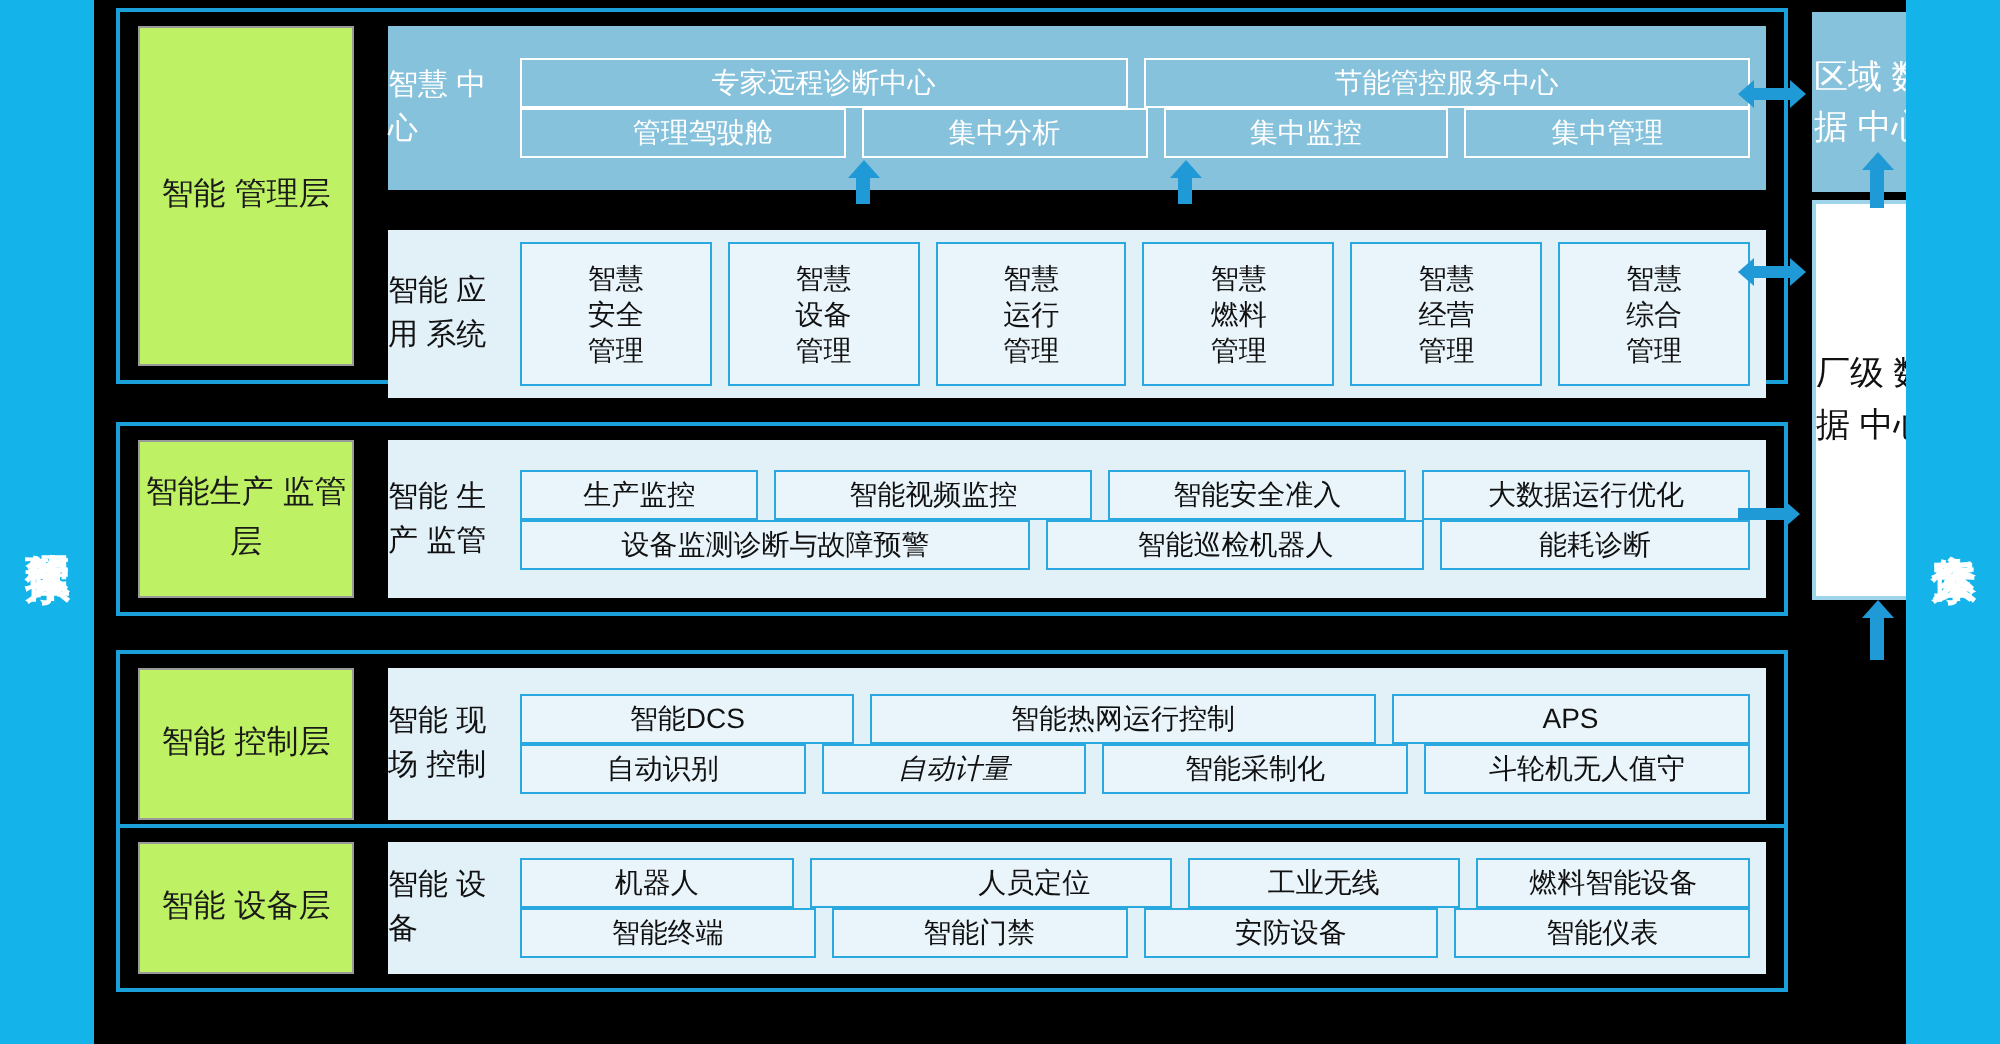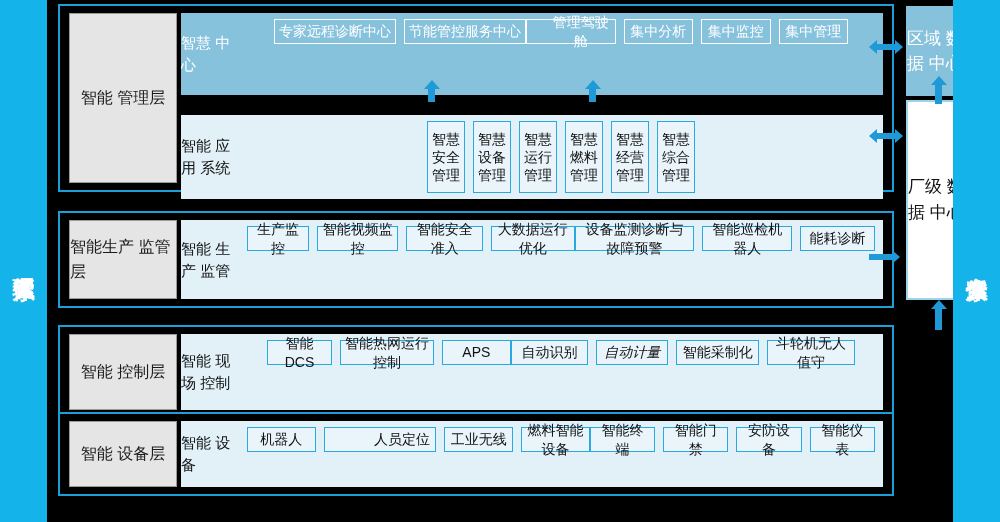--- a/index.html
+++ b/index.html
@@ -40,30 +40,31 @@
     box-sizing:border-box;
     display:flex;align-items:stretch;
     padding:7px 9px;
   }
   #sec-manage{left:11px; top:4px;   width:836px; height:188px;}
   #sec-super {left:11px; top:211px; width:836px; height:97px;}
   #sec-ctrl  {left:11px; top:325px; width:836px; height:94px;}
   #sec-dev   {left:11px; top:412px; width:836px; height:84px;}
 
   .layer-label{
-    background:#e5e5e5;
+    background:#bef264;
     border:1px solid #9a9a9a;
     color:#1a1a1a;
     font-size:16px;
     line-height:1.55;
     display:flex;flex-direction:column;
     align-items:center;justify-content:center;
     box-sizing:border-box;
     flex:0 0 108px;
-    margin-right:4px;
+    margin-right:17px;
+    text-align:center;
   }
   .layer-body{
     flex:1 1 auto;
     display:flex;flex-direction:column;
     min-width:0;
   }
 
   
   .group{
     display:flex;align-items:stretch;
@@ -75,21 +76,21 @@
   .group-name{
     flex:0 0 64px;
     display:flex;flex-direction:column;
     align-items:center;justify-content:center;
     font-size:15px;line-height:1.45;
     box-sizing:border-box;
   }
   .group-name.on-blue{color:#ffffff;}
   .group-name.on-pale{color:#111111;}
   .group-rows{
-    flex:1 1 auto;display:flex;flex-direction:row;
+    flex:1 1 auto;display:flex;flex-direction:column;
     justify-content:center;gap:0;
     padding:6px 8px 6px 2px;min-width:0;
   }
   .row{display:flex;gap:8px;min-width:0;}
 
   
   .chip{
     box-sizing:border-box;
     display:flex;align-items:center;justify-content:center;
     text-align:center;

